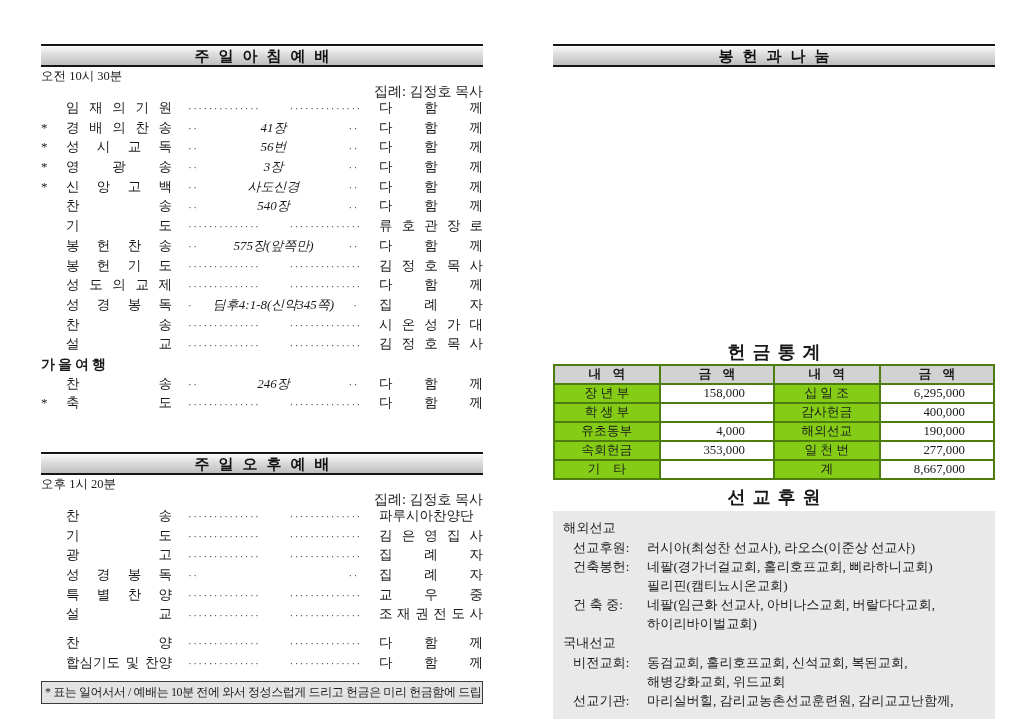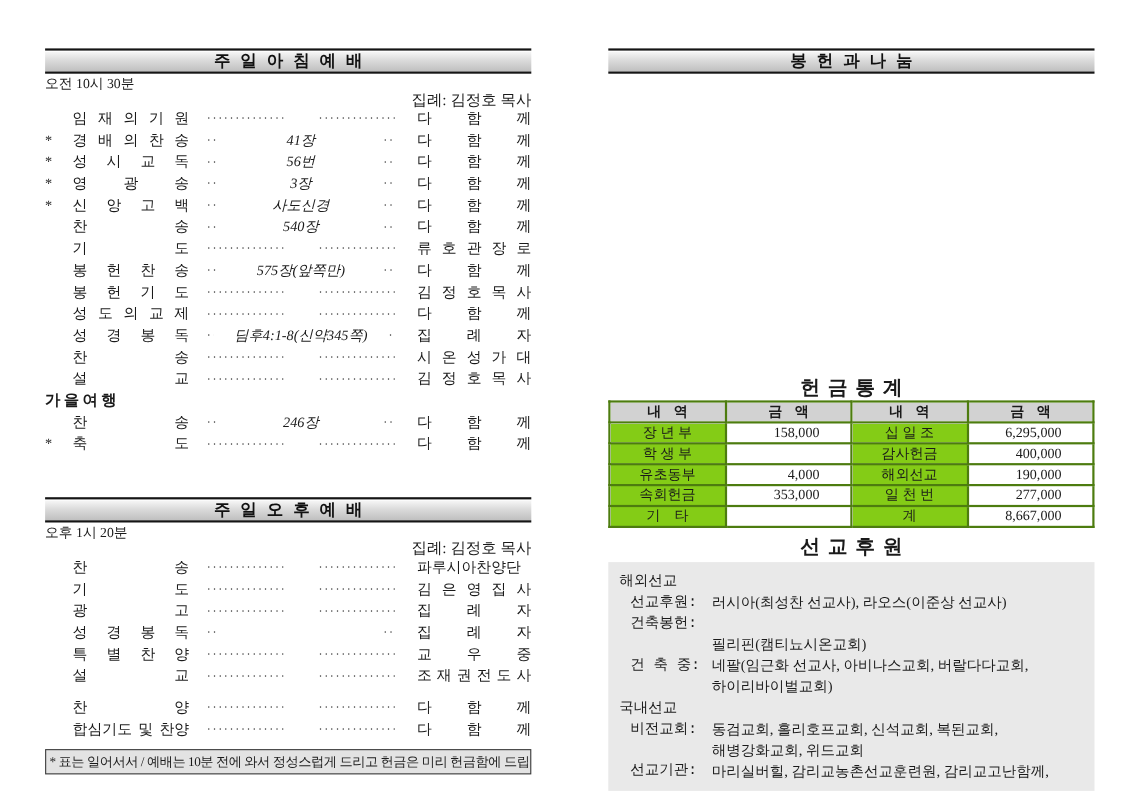--- a/index.html
+++ b/index.html
@@ -71,21 +71,21 @@
   table.stats col.c-amt { width:26%; }
   table.stats th, table.stats td { border:2px solid #4d7c0f; font-size:12.8px; height:14.5px; padding:0 2px; white-space:pre; overflow:hidden; }
   table.stats th { background:#d2d2d2; font-weight:bold; text-align:center; height:16px; letter-spacing:4px; text-indent:4px; }
   table.stats td.t-label { background:#84cc16; text-align:center; }
   table.stats td.t-amt { background:#ffffff; text-align:right; padding-right:28px; }
 
   
   .mission-title { margin-top:7px; }
   .mission-box { margin-top:4px; background:#e9e9e9; padding:7px 10px 9px 10px; font-size:13.2px; }
   .mission-box .line { display:flex; height:19.2px; line-height:19.2px; white-space:pre; overflow:hidden; }
-  .mission-box .line .head:not(:empty) { flex:none; width:74px;font-family:Liberation Mono, monospace; }
+  .mission-box .line .head:not(:empty) { flex:none; width:74px; }
   .mission-box .line.l { padding-left:10px; }
   .mission-box .line.c { padding-left:84px; }
 </style>
 </head>
 <body>
 
 <div class="col col-left">
 
   <div class="bar">주일아침예배</div>
   <div class="sec-time">오전 10시 30분</div>
@@ -398,21 +398,21 @@
   <div class="mission-title">선교후원</div>
 
   <div class="mission-box">
     <div class="line h">
         <span class="head"></span><span class="text">해외선교</span>
       </div>
       <div class="line l">
         <span class="head">선교후원:</span><span class="text">러시아(최성찬 선교사), 라오스(이준상 선교사)</span>
       </div>
       <div class="line l">
-        <span class="head">건축봉헌:</span>
+        <span class="head">건축봉헌:</span><span class="text">네팔(경가너걸교회, 홀리호프교회, 삐라하니교회)</span>
       </div>
       <div class="line c">
         <span class="head"></span><span class="text">필리핀(캠티뇨시온교회)</span>
       </div>
       <div class="line l">
         <span class="head">건 축 중:</span><span class="text">네팔(임근화 선교사, 아비나스교회, 버랄다다교회,</span>
       </div>
       <div class="line c">
         <span class="head"></span><span class="text">하이리바이벌교회)</span>
       </div>

